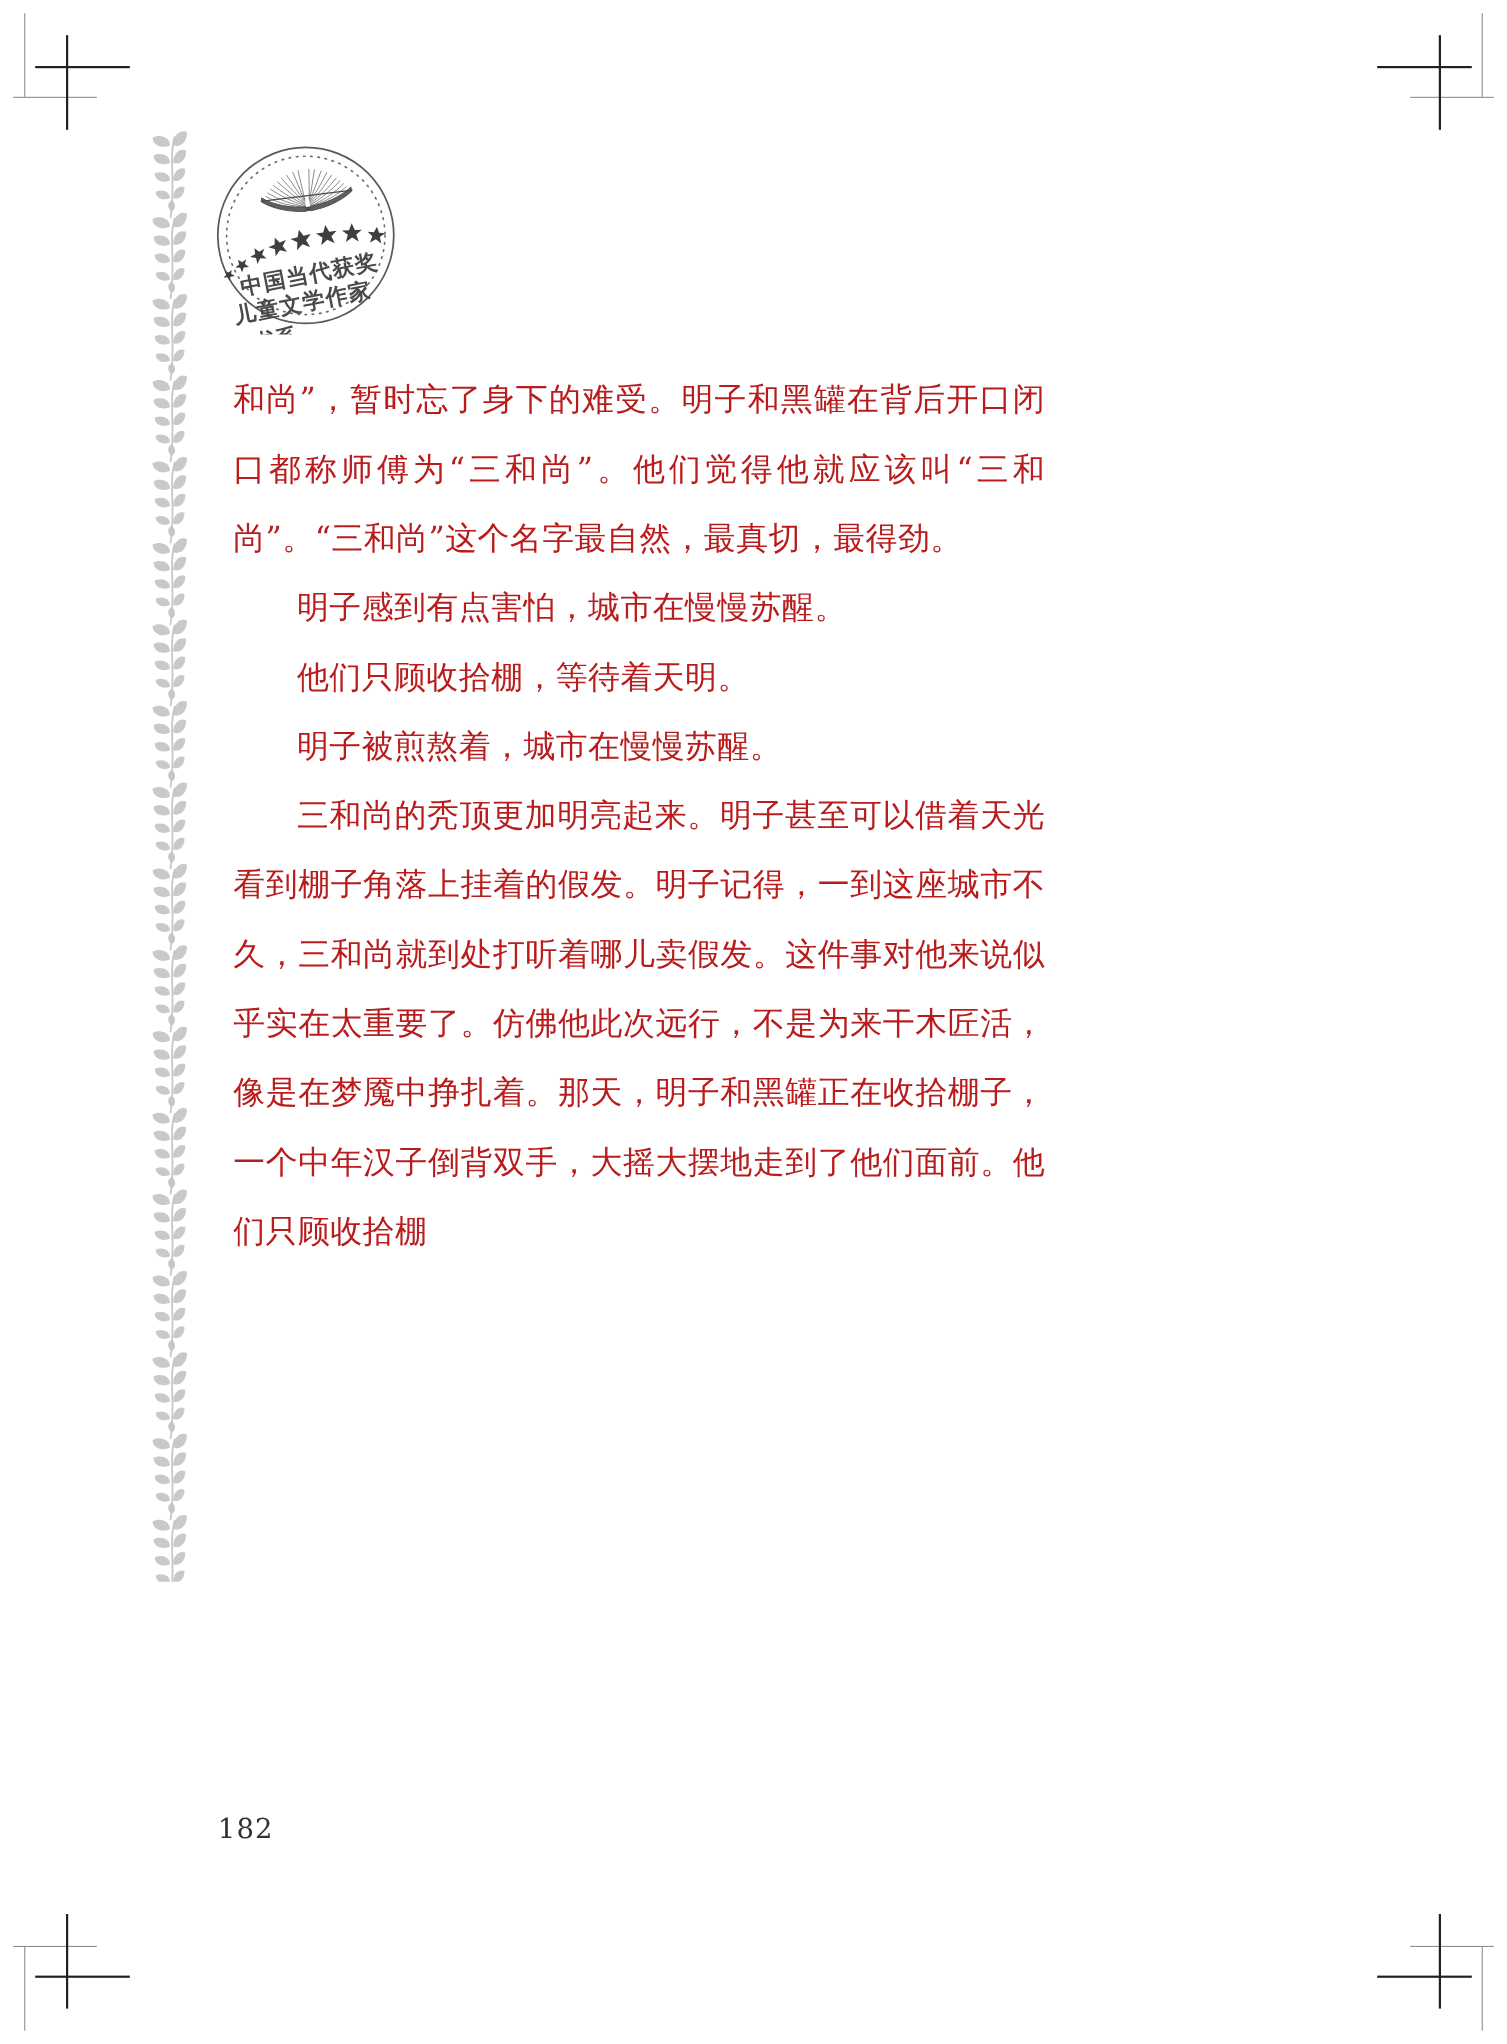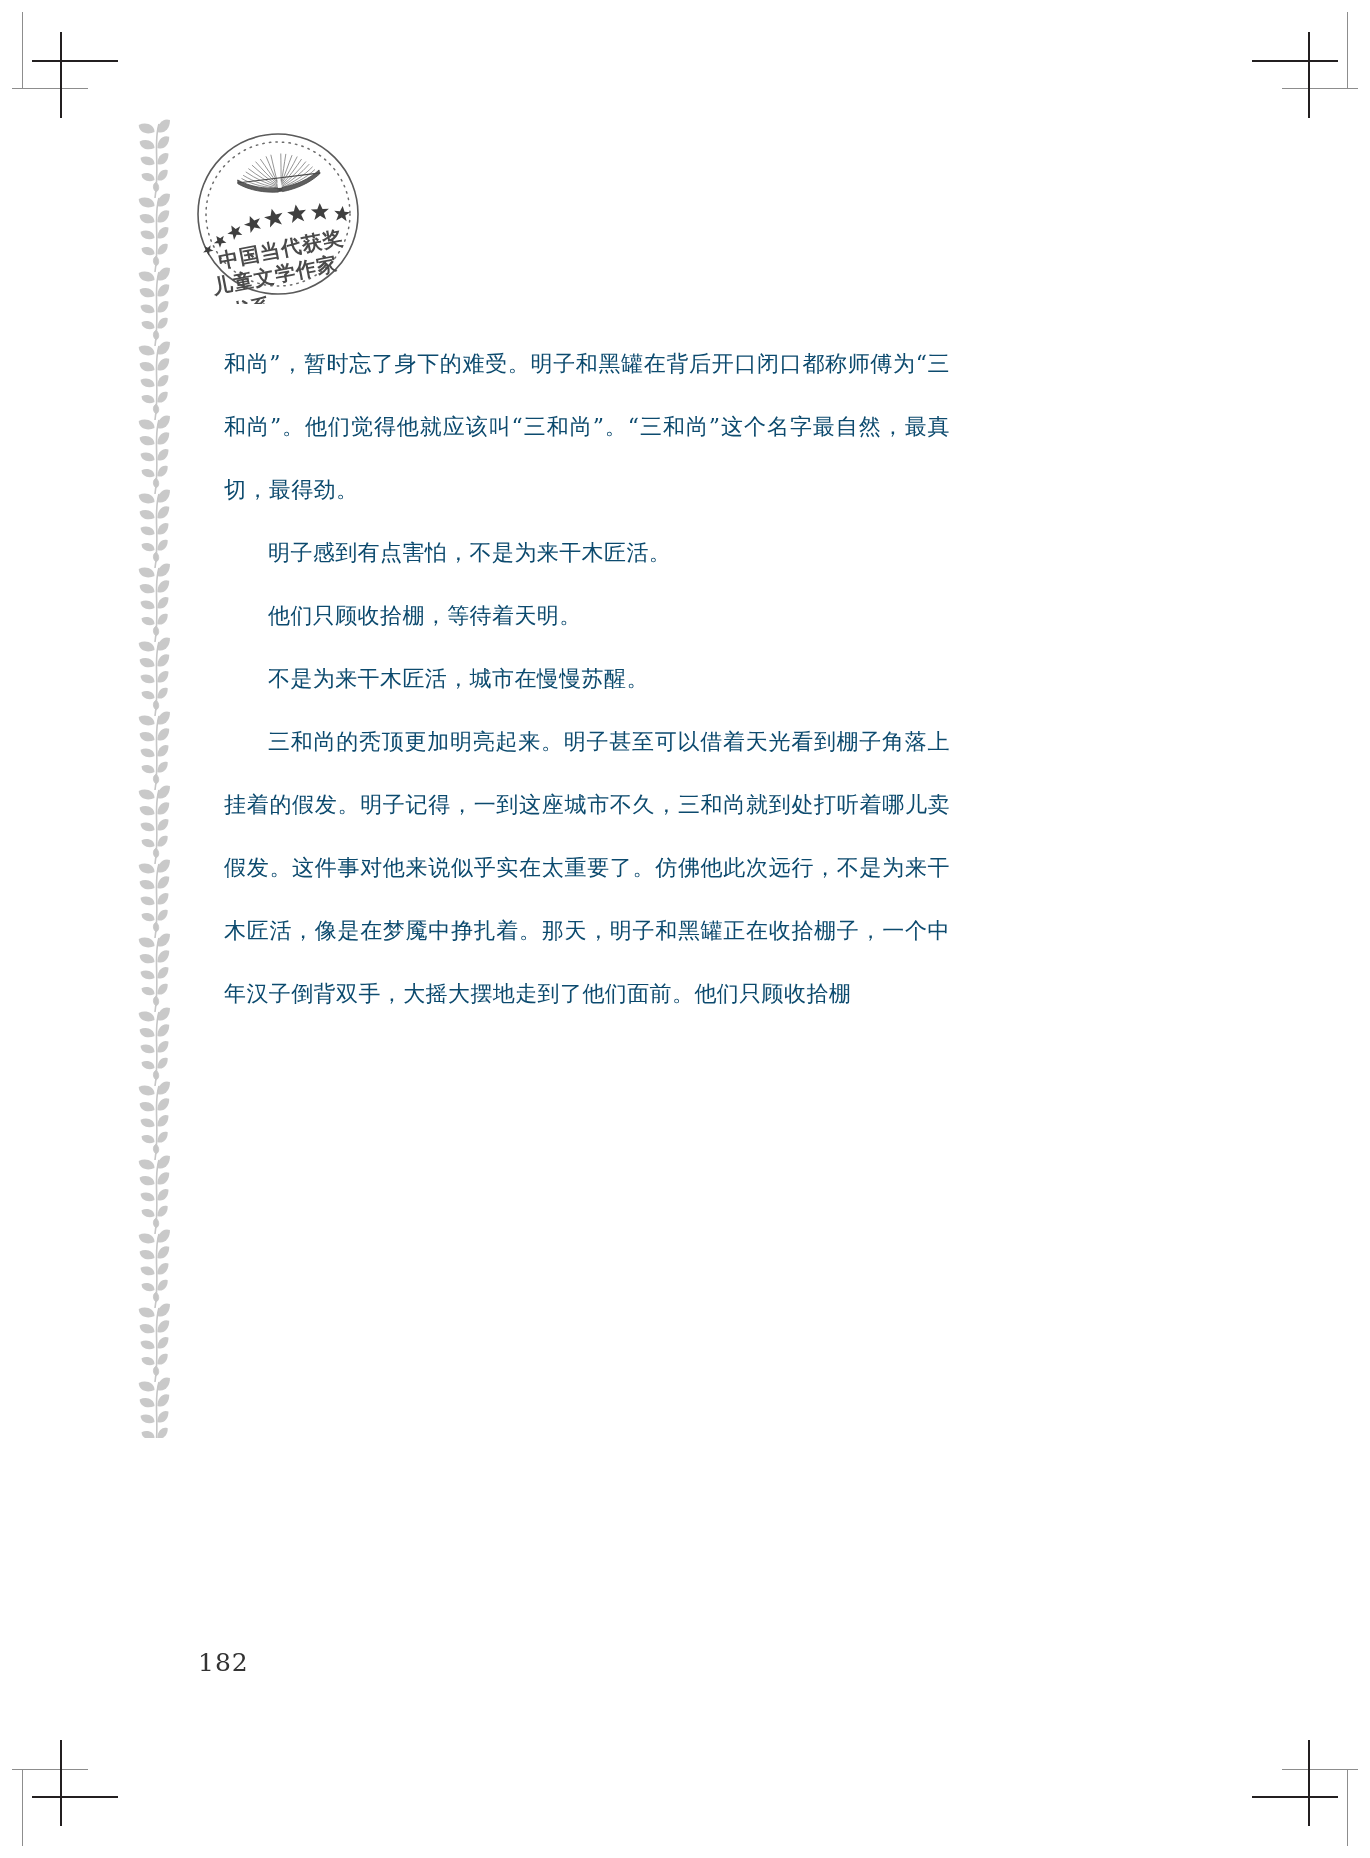--- a/index.html
+++ b/index.html
@@ -89,27 +89,27 @@
   }
 
   
   #bodytext {
     position: absolute;
     left: 208px;
     top: 332px;
     width: 742px;
   }
   .para {
-    margin: 0 0 0 16px;
-    font-size: 22px;
+    margin: 0 0 0 4px;
+    font-size: 29px;
     line-height: 63px;
     text-align: justify;
     text-justify: inter-character;
     letter-spacing: 0.4px;
-    color: #0c4a6e;
+    color: #b91c1c;
     font-family: "DejaVu Serif", "Liberation Serif", serif;
   }
   .para.indent {
     text-indent: 2em;
   }
 
   
   #folio {
     position: absolute;
     left: 198px;
@@ -409,21 +409,21 @@
     <g fill="#4a4a4a" font-family="DejaVu Serif, Liberation Serif, serif">
       <text x="34" y="140" font-size="20" font-weight="700" letter-spacing="1.2" transform="rotate(-11 34 140)">中国当代获奖</text>
       <text x="28" y="166" font-size="20" font-weight="700" letter-spacing="1.2" transform="rotate(-11 28 166)">儿童文学作家</text>
       <text x="46" y="190" font-size="19" font-weight="700" letter-spacing="1.2" transform="rotate(-10 46 190)">书系</text>
       <text x="92" y="192" font-size="11" font-weight="700" transform="rotate(-10 92 192)">·升级版</text>
     </g>
   </svg>
 
   <div id="bodytext">
     <p class="para">和尚”，暂时忘了身下的难受。明子和黑罐在背后开口闭口都称师傅为“三和尚”。他们觉得他就应该叫“三和尚”。“三和尚”这个名字最自然，最真切，最得劲。</p>
-    <p class="para indent">明子感到有点害怕，不是为来干木匠活。</p>
+    <p class="para indent">明子感到有点害怕，城市在慢慢苏醒。</p>
     <p class="para indent">他们只顾收拾棚，等待着天明。</p>
-    <p class="para indent">不是为来干木匠活，城市在慢慢苏醒。</p>
+    <p class="para indent">明子被煎熬着，城市在慢慢苏醒。</p>
     <p class="para indent">三和尚的秃顶更加明亮起来。明子甚至可以借着天光看到棚子角落上挂着的假发。明子记得，一到这座城市不久，三和尚就到处打听着哪儿卖假发。这件事对他来说似乎实在太重要了。仿佛他此次远行，不是为来干木匠活，像是在梦魇中挣扎着。那天，明子和黑罐正在收拾棚子，一个中年汉子倒背双手，大摇大摆地走到了他们面前。他们只顾收拾棚</p>
   </div>
 
   <div id="folio">182</div>
 
 </div>
 
 </body></html>

